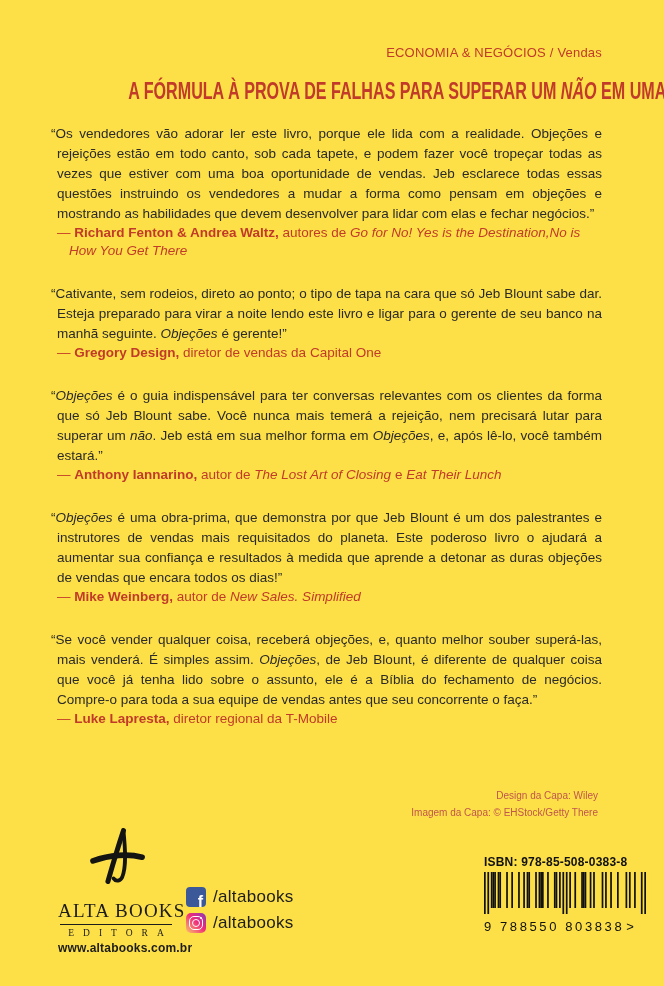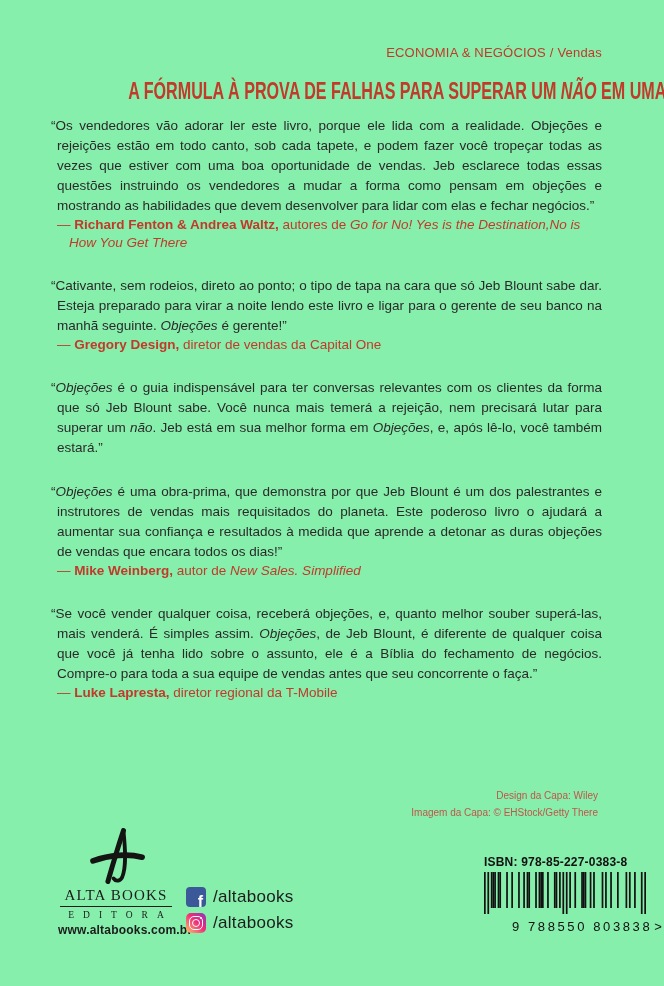--- a/index.html
+++ b/index.html
@@ -5,72 +5,72 @@
   :root{
     --accent:#c13a2a;
     --credits:#c0564c;
     --text:#2b2a29;
     --fb:#3b5998;
     --ink:#1c1c1b;
   }
   *{box-sizing:border-box;}
   html,body{margin:0;padding:0;background:#ffffff;}
   .page{
-    position:relative;width:664px;height:986px;background:#86efac;
+    position:relative;width:664px;height:986px;background:#fde047;
     font-family:"Liberation Sans",sans-serif;color:var(--text);overflow:hidden;
   }
   .category{
     position:absolute;top:45px;right:62px;font-size:13px;letter-spacing:.2px;color:var(--accent);
   }
   .headline{
     position:absolute;top:78px;left:0;width:664px;text-align:center;
     color:var(--accent);font-weight:bold;font-size:23px;white-space:nowrap;
   }
   .headline .squeeze{display:inline-block;transform:scaleX(.70);transform-origin:50% 50%;letter-spacing:0;}
-  .quotes{position:absolute;top:116px;left:57px;width:545px;}
+  .quotes{position:absolute;top:124px;left:57px;width:545px;}
   .quote{margin:0 0 24px 0;}
   .qbody{
     margin:0;font-size:13.5px;line-height:20px;text-align:justify;
     text-indent:-6px;color:var(--text);
   }
   .qattr{
     margin:0 0 0 0;font-size:13.5px;line-height:18px;color:var(--accent);
     padding-left:12px;text-indent:-12px;
   }
   .it{font-style:italic;}
   .bd{font-weight:bold;}
   .credits{
     position:absolute;top:787px;right:66px;text-align:right;
     font-size:10px;line-height:17px;color:var(--credits);
   }
   
   .alta{position:absolute;left:58px;top:828px;width:116px;text-align:center;color:var(--ink);}
   .alta svg{display:block;margin:0 auto;}
-  .alta-name{font-family:"Liberation Serif",serif;font-size:15px;letter-spacing:1.2px;margin-top:3px;white-space:nowrap;}
+  .alta-name{font-family:"Liberation Serif",serif;font-size:19px;letter-spacing:1.2px;margin-top:16px;white-space:nowrap;}
   .alta-rule{height:1px;background:var(--ink);margin:2px 2px 3px 2px;}
   .alta-sub{font-family:"Liberation Serif",serif;font-size:9.5px;letter-spacing:9px;text-indent:9px;white-space:nowrap;}
   .alta-url{font-size:12px;font-weight:bold;margin-top:3px;letter-spacing:.2px;white-space:nowrap;}
   .social{position:absolute;left:186px;top:887px;}
   .social-row{display:flex;align-items:center;height:20px;margin-bottom:6px;}
   .social-label{font-size:17px;margin-left:7px;color:#1d1d1d;letter-spacing:.3px;}
   .fb-icon{position:relative;width:20px;height:20px;border-radius:4px;background:var(--fb);overflow:hidden;}
   .fb-f{position:absolute;right:3px;bottom:-3px;color:#fff;font-weight:bold;font-size:16px;line-height:16px;}
   .ig-icon{position:relative;width:20px;height:20px;border-radius:5px;
     background:linear-gradient(45deg,#fdc468 0%,#ee2a7b 55%,#8a3ab9 100%);}
   .ig-cam{position:absolute;top:3px;left:3px;right:3px;bottom:3px;border:1.6px solid #fff;border-radius:5px;}
   .ig-lens{position:absolute;top:6px;left:6px;right:6px;bottom:6px;border:1.6px solid #fff;border-radius:50%;}
   .ig-dot{position:absolute;top:4.2px;right:4.2px;width:2.2px;height:2.2px;background:#fff;border-radius:50%;}
   .wiley{
     position:absolute;left:316px;top:902px;width:136px;text-align:center;
     font-family:"Liberation Serif",serif;font-size:29px;letter-spacing:2px;color:#1d1d1b;white-space:nowrap;
   }
   .isbn{position:absolute;left:484px;top:855px;width:166px;color:#111;}
   .isbn-label{font-size:12px;font-weight:bold;letter-spacing:.2px;margin-bottom:3px;white-space:nowrap;}
   .isbn-digits{display:flex;align-items:flex-start;margin-top:1px;font-size:13px;}
-  .isbn-num{letter-spacing:2.6px;white-space:pre;margin-left:28px;}
+  .isbn-num{letter-spacing:2.6px;white-space:pre;}
   .isbn-arrow{margin-left:2px;font-size:13px;}
 </style>
 </head>
 <body>
 
 <div class="page">
 
   <div class="category">ECONOMIA &amp; NEGÓCIOS / Vendas</div>
 
   <div class="headline">
@@ -81,20 +81,21 @@
       <div class="quote">
         <p class="qbody"><span>“Os vendedores vão adorar ler este livro, porque ele lida com a realidade. Objeções e rejeições estão em todo canto, sob cada tapete, e podem fazer você tropeçar todas as vezes que estiver com uma boa oportunidade de vendas. Jeb esclarece todas essas questões instruindo os vendedores a mudar a forma como pensam em objeções e mostrando as habilidades que devem desenvolver para lidar com elas e fechar negócios.”</span></p>
         <p class="qattr"><span>— </span><span class="bd">Richard Fenton &amp; Andrea Waltz,</span><span> autores de </span><span class="it">Go for No! Yes is the Destination,No is How You Get There</span></p>
       </div>
       <div class="quote">
         <p class="qbody"><span>“Cativante, sem rodeios, direto ao ponto; o tipo de tapa na cara que só Jeb Blount sabe dar. Esteja preparado para virar a noite lendo este livro e ligar para o gerente de seu banco na manhã seguinte. </span><span class="it">Objeções</span><span> é gerente!”</span></p>
         <p class="qattr"><span>— </span><span class="bd">Gregory Design,</span><span> diretor de vendas da Capital One</span></p>
       </div>
       <div class="quote">
         <p class="qbody"><span>“</span><span class="it">Objeções</span><span> é o guia indispensável para ter conversas relevantes com os clientes da forma que só Jeb Blount sabe. Você nunca mais temerá a rejeição, nem precisará lutar para superar um </span><span class="it">não</span><span>. Jeb está em sua melhor forma em </span><span class="it">Objeções</span><span>, e, após lê-lo, você também estará.”</span></p>
+        <p class="qattr"><span>— </span><span class="bd">Anthony Iannarino,</span><span> autor de </span><span class="it">The Lost Art of Closing</span><span> e </span><span class="it">Eat Their Lunch</span></p>
       </div>
       <div class="quote">
         <p class="qbody"><span>“</span><span class="it">Objeções</span><span> é uma obra-prima, que demonstra por que Jeb Blount é um dos palestrantes e instrutores de vendas mais requisitados do planeta. Este poderoso livro o ajudará a aumentar sua confiança e resultados à medida que aprende a detonar as duras objeções de vendas que encara todos os dias!”</span></p>
         <p class="qattr"><span>— </span><span class="bd">Mike Weinberg,</span><span> autor de </span><span class="it">New Sales. Simplified</span></p>
       </div>
       <div class="quote">
         <p class="qbody"><span>“Se você vender qualquer coisa, receberá objeções, e, quanto melhor souber superá-las, mais venderá. É simples assim. </span><span class="it">Objeções</span><span>, de Jeb Blount, é diferente de qualquer coisa que você já tenha lido sobre o assunto, ele é a Bíblia do fechamento de negócios. Compre-o para toda a sua equipe de vendas antes que seu concorrente o faça.”</span></p>
         <p class="qattr"><span>— </span><span class="bd">Luke Lapresta,</span><span> diretor regional da T-Mobile</span></p>
       </div>
     </div>
@@ -128,21 +129,21 @@
         <span class="ig-cam"></span>
         <span class="ig-lens"></span>
         <span class="ig-dot"></span>
       </span>
       <span class="social-label">/altabooks</span>
     </div>
   </div>
 
 
   <div class="isbn">
-    <div class="isbn-label">ISBN: 978-85-227-0383-8</div>
+    <div class="isbn-label">ISBN: 978-85-508-0383-8</div>
     <div id="barcode"><svg width="162" height="42" viewBox="0 0 95 42" preserveAspectRatio="none" fill="#111">
           <rect x="0" y="0" width="1" height="42"></rect>
           <rect x="2" y="0" width="1" height="42"></rect>
           <rect x="4" y="0" width="1" height="36"></rect>
           <rect x="5" y="0" width="1" height="36"></rect>
           <rect x="6" y="0" width="1" height="36"></rect>
           <rect x="8" y="0" width="1" height="36"></rect>
           <rect x="9" y="0" width="1" height="36"></rect>
           <rect x="13" y="0" width="1" height="36"></rect>
           <rect x="16" y="0" width="1" height="36"></rect>

